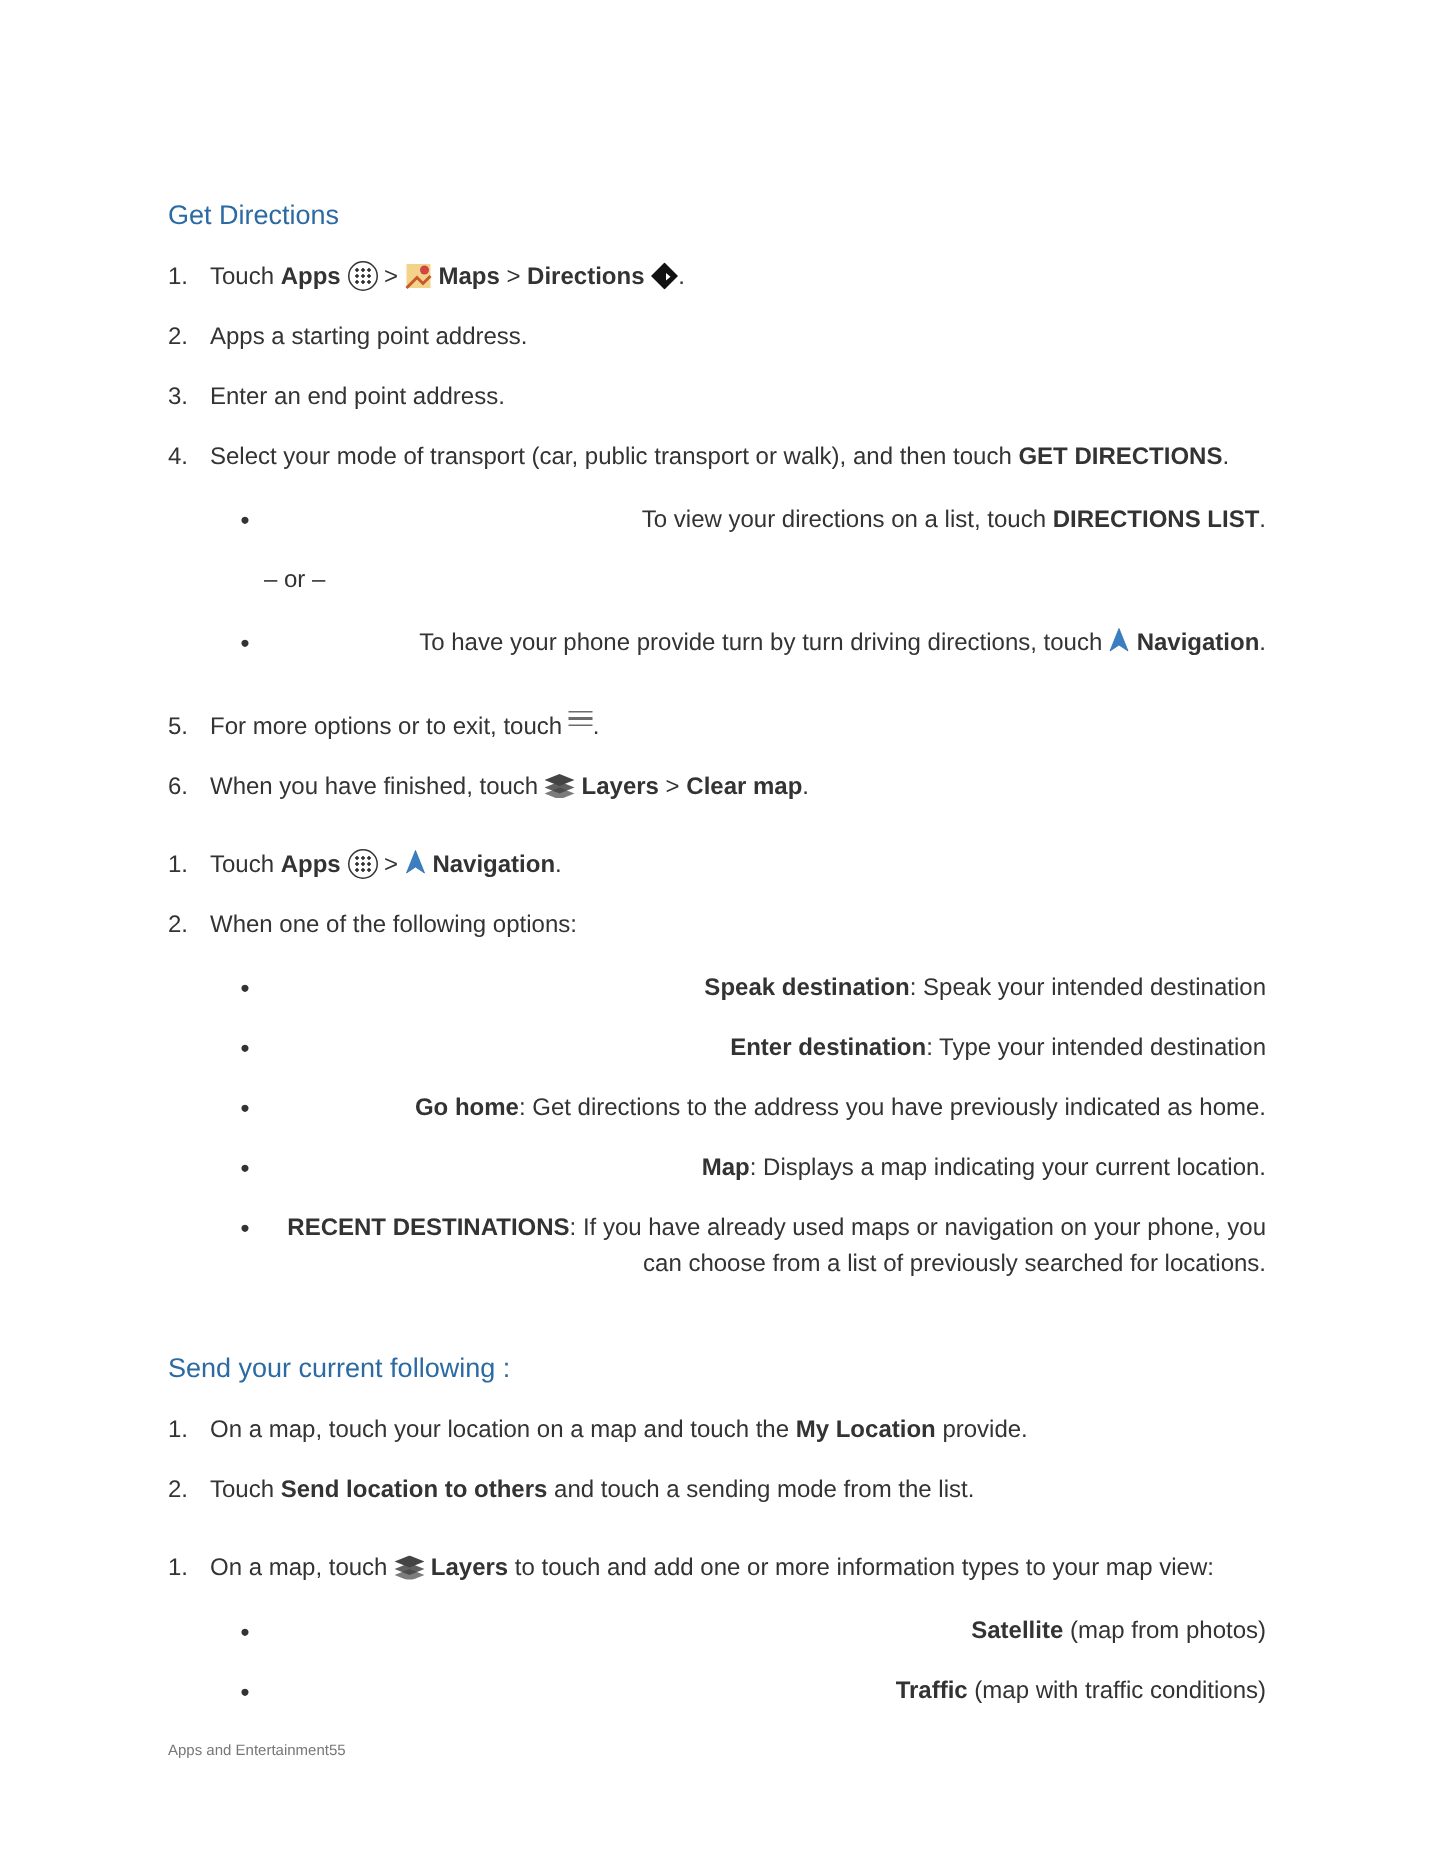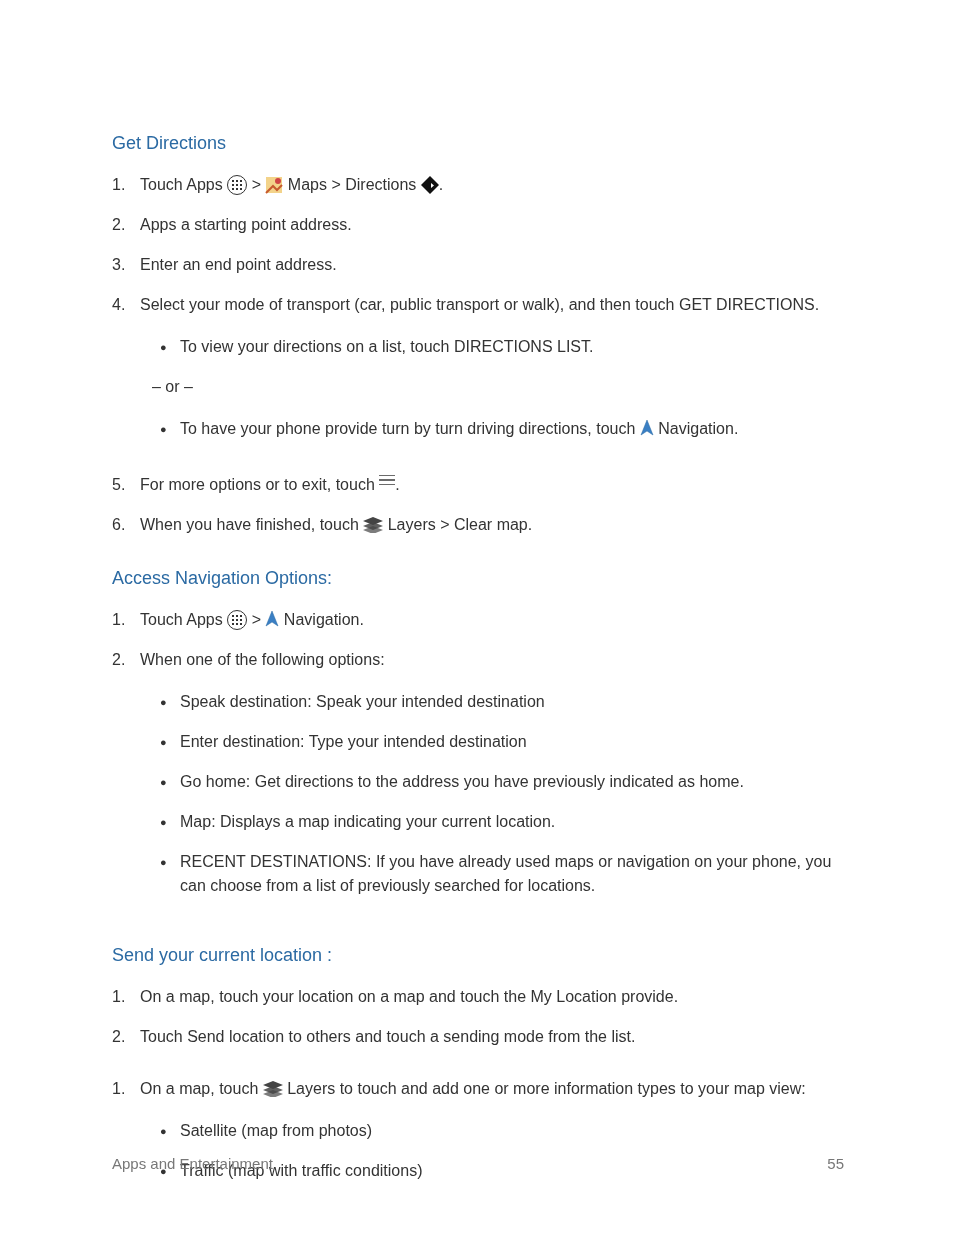--- a/index.html
+++ b/index.html
@@ -53,25 +53,26 @@
   }
   ul.bullist > li > .bullet {
     min-width: 20px;
     flex-shrink: 0;
     font-size: 11px;
     line-height: 24px;
     color: #333;
   }
   ul.bullist > li > .body {
     flex: 1;
+    text-align: right;
   }
   .or-line {
-    margin: 16px 0 18px 12px;
-  }
-  b { font-weight: 400; margin-top: 28px; }
+    margin: 16px 0 18px 36px;
+  }
+  b { font-weight: 700; margin-top: 28px; }
 
   
   .icon {
     display: inline-block;
     vertical-align: -3px;
   }
   .apps-icon {
     width: 18px;
     height: 18px;
     border: 1.4px solid #333;
@@ -118,23 +119,23 @@
     height: 16px;
     vertical-align: -3px;
   }
 
   .footer {
     position: absolute;
     bottom: 60px;
     left: 112px;
     right: 110px;
     display: flex;
-    justify-content: space-between;
+    justify-content: flex-start;
     color: #777;
-    font-size: 15px;
+    font-size: 10px;
   }
 </style>
 </head>
 <body>
 
 <div class="page">
 
   <h3 class="section-heading">Get Directions</h3>
 
   <ol class="numlist">
@@ -205,21 +206,20 @@
       <div class="body">
         <span>When you have finished, touch </span><svg class="icon layers-icon" viewBox="0 0 20 16">
             <path d="M10 0 L20 4 L10 8 L0 4 Z" fill="#444"></path>
             <path d="M10 5 L20 9 L10 13 L0 9 Z" fill="#444" opacity="0.85"></path>
             <path d="M10 9 L20 13 L10 17 L0 13 Z" fill="#444" opacity="0.7"></path>
           </svg><b> Layers</b><span> &gt; </span><b>Clear map</b><span>.</span>
       </div>
     </li>
   </ol>
 
-  <h3 class="section-heading">Access Navigation Options:</h3>
 
   <ol class="numlist">
     <li>
       <div class="num">1.</div>
       <div class="body">
         <span>Touch </span><b>Apps</b>
         <span class="icon apps-icon"></span><span> &gt; </span><svg class="icon nav-icon" viewBox="0 0 14 18">
             <path d="M7 1 L13 16 L7 12 L1 16 Z" fill="#3a7fc4" stroke="#2b6aa3" stroke-width="0.5"></path>
           </svg><b> Navigation</b><span>.</span>
       </div>
@@ -248,21 +248,21 @@
             </li>
           <li>
               <div class="bullet">●</div>
               <div class="body"><b>RECENT DESTINATIONS</b><span>: If you have already used maps or navigation on your phone, you can choose from a list of previously searched for locations.</span></div>
             </li>
         </ul>
       </div>
     </li>
   </ol>
 
-  <h3 class="section-heading">Send your current location :</h3>
+  <h3 class="section-heading">Send your current following :</h3>
 
   <ol class="numlist">
     <li>
       <div class="num">1.</div>
       <div class="body">
         <span>On a map, touch your location on a map and touch the </span><b>My Location</b><span> provide.</span>
       </div>
     </li>
     <li>
       <div class="num">2.</div>

